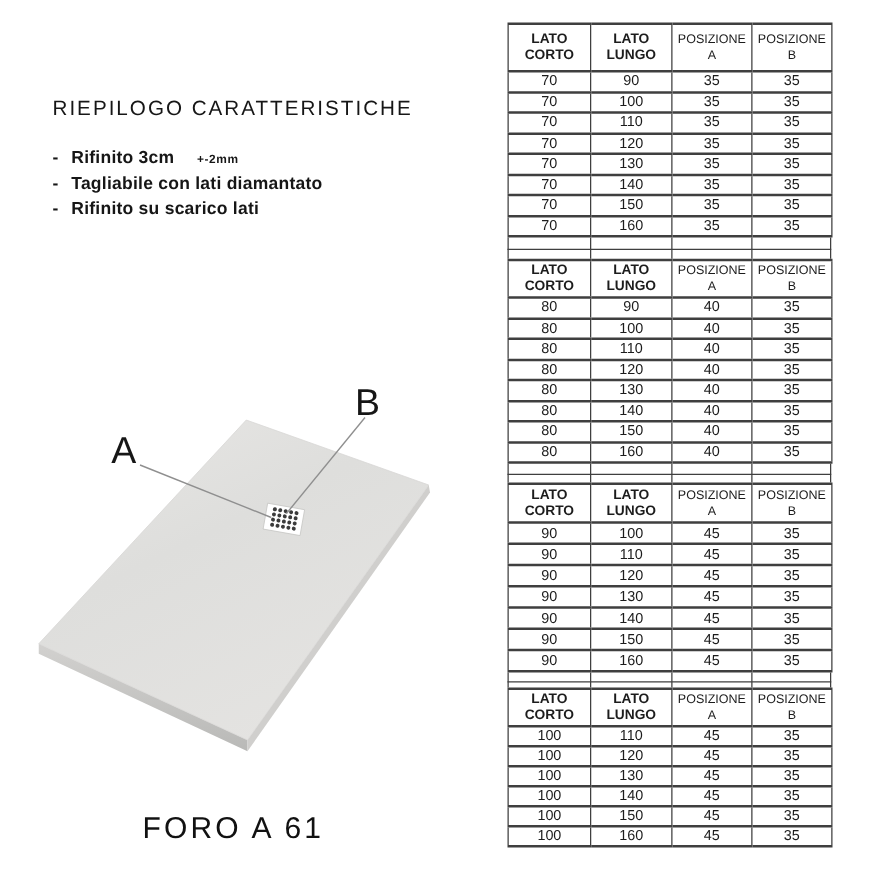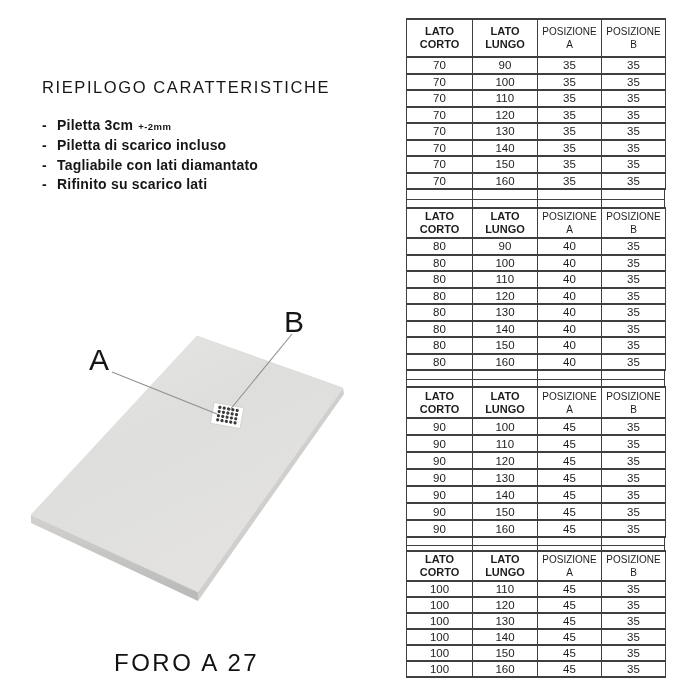--- a/index.html
+++ b/index.html
@@ -8,21 +8,21 @@
     font-family:"Liberation Sans", sans-serif;color:#161616;
   }
   
   .page-title{
     position:absolute;left:42px;top:78px;margin:0;
     font-size:16.5px;font-weight:400;letter-spacing:1.6px;color:#161616;white-space:nowrap;
   }
   .features{position:absolute;left:42px;top:116px;}
   .feature{font-size:14px;font-weight:700;letter-spacing:.2px;line-height:19.3px;white-space:nowrap;color:#161616;}
   .feature .bullet{display:inline-block;width:15px;}
-  .feature .fnote{font-size:9.5px;font-weight:700;letter-spacing:.5px;margin-left:5px;}
+  .feature .fnote{font-size:9.5px;font-weight:700;letter-spacing:.5px;margin-left:18px;}
   .foro-label{
     position:absolute;left:114px;top:649px;
     font-size:24px;font-weight:400;letter-spacing:2.5px;white-space:nowrap;color:#111111;
   }
   
   .tray-svg{position:absolute;left:20px;top:290px;width:380px;height:330px;}
   .tray-svg text{font-family:"Liberation Sans", sans-serif;fill:#161616;}
   
   .tables{position:absolute;left:406px;top:18px;width:259px;height:664px;}
   table.spec-table{
@@ -46,22 +46,21 @@
   .tgap .hl{position:absolute;left:0;right:0;height:1px;background:#3f3f3f;top:55%;}
 </style>
 </head>
 <body>
 
 <div class="canvas">
 
   <h1 class="page-title">RIEPILOGO CARATTERISTICHE</h1>
 
   <div class="features" id="features">
-      <div class="feature"><span class="bullet">-</span><span class="flabel">Piletta 3cm</span><span class="fnote">+-2mm</span></div>
-      <div class="feature"><span class="bullet">-</span><span class="flabel">Piletta di scarico incluso</span></div>
+      <div class="feature"><span class="bullet">-</span><span class="flabel">Rifinito 3cm</span><span class="fnote">+-2mm</span></div>
       <div class="feature"><span class="bullet">-</span><span class="flabel">Tagliabile con lati diamantato</span></div>
       <div class="feature"><span class="bullet">-</span><span class="flabel">Rifinito su scarico lati</span></div>
     </div>
 
   <svg class="tray-svg" viewBox="0 0 380 330">
     <defs>
       <linearGradient id="trayTop" x1="0" y1="0" x2="0.6" y2="1">
         <stop offset="0" stop-color="#e8e7e5"></stop>
         <stop offset="0.45" stop-color="#dededc"></stop>
         <stop offset="1" stop-color="#e4e3e1"></stop>
@@ -98,21 +97,21 @@
           <circle cx="211.7" cy="131.4" r="1.6"></circle>
           <circle cx="216.1" cy="131.4" r="1.6"></circle>
       </g>
     </g>
     <line x1="92" y1="82" x2="197" y2="124" stroke="#8f8f8f" stroke-width="1.1"></line>
     <line x1="272" y1="44" x2="209" y2="121" stroke="#8f8f8f" stroke-width="1.1"></line>
     <text x="69" y="80" font-size="30">A</text>
     <text x="264" y="42" font-size="30">B</text>
   </svg>
 
-  <div class="foro-label">FORO A 27</div>
+  <div class="foro-label">FORO A 61</div>
 
   <div class="tables" id="tables">
       <table class="spec-table t0">
         <colgroup>
           <col style="width: 66px;">
           <col style="width: 65px;">
           <col style="width: 64px;">
           <col style="width: 64px;">
         </colgroup>
         <thead>

